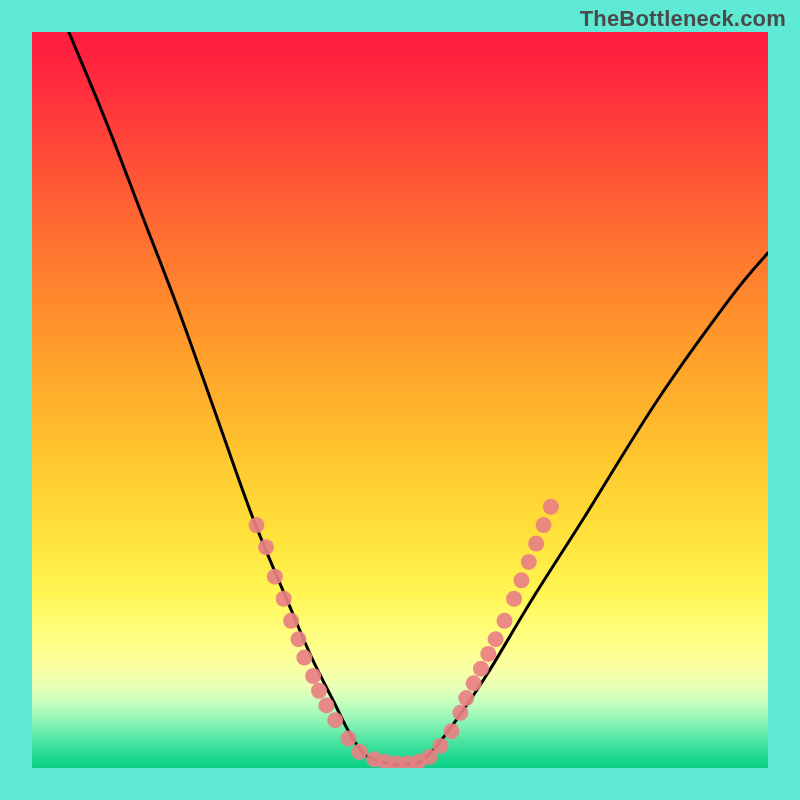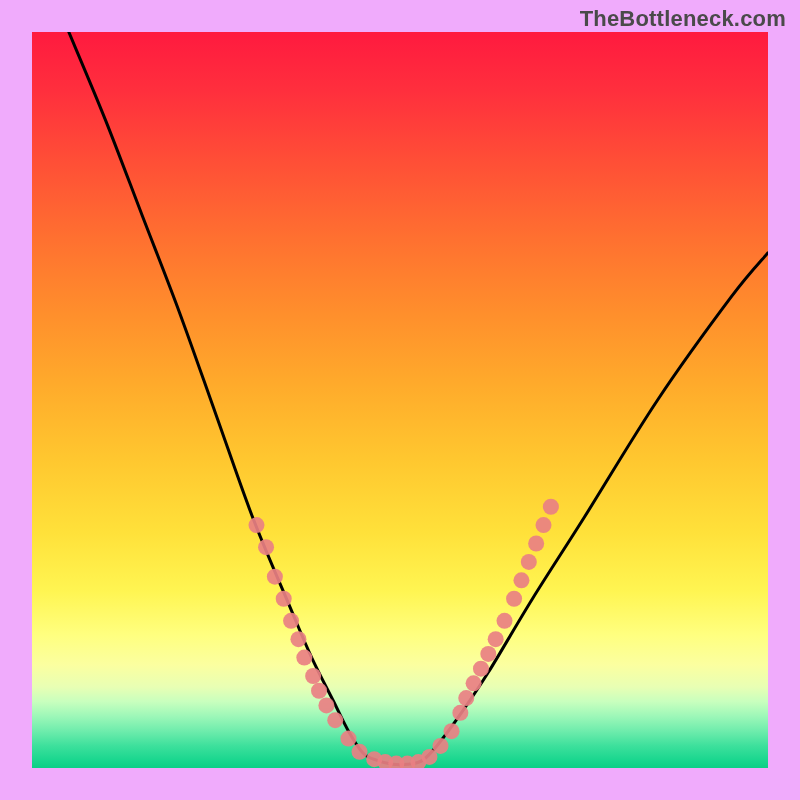--- a/index.html
+++ b/index.html
@@ -10,21 +10,21 @@
     overflow: hidden;
     background: #000;
     font-family: Arial, Helvetica, sans-serif;
   }
   .frame {
     position: absolute;
     top: 0;
     left: 0;
     width: 800px;
     height: 800px;
-    background: #f0abfc;
+    background: #5eead4;
   }
   .plot {
     position: absolute;
     top: 32px;
     left: 32px;
     width: 736px;
     height: 736px;
     overflow: hidden;
   }
   .gradient {

